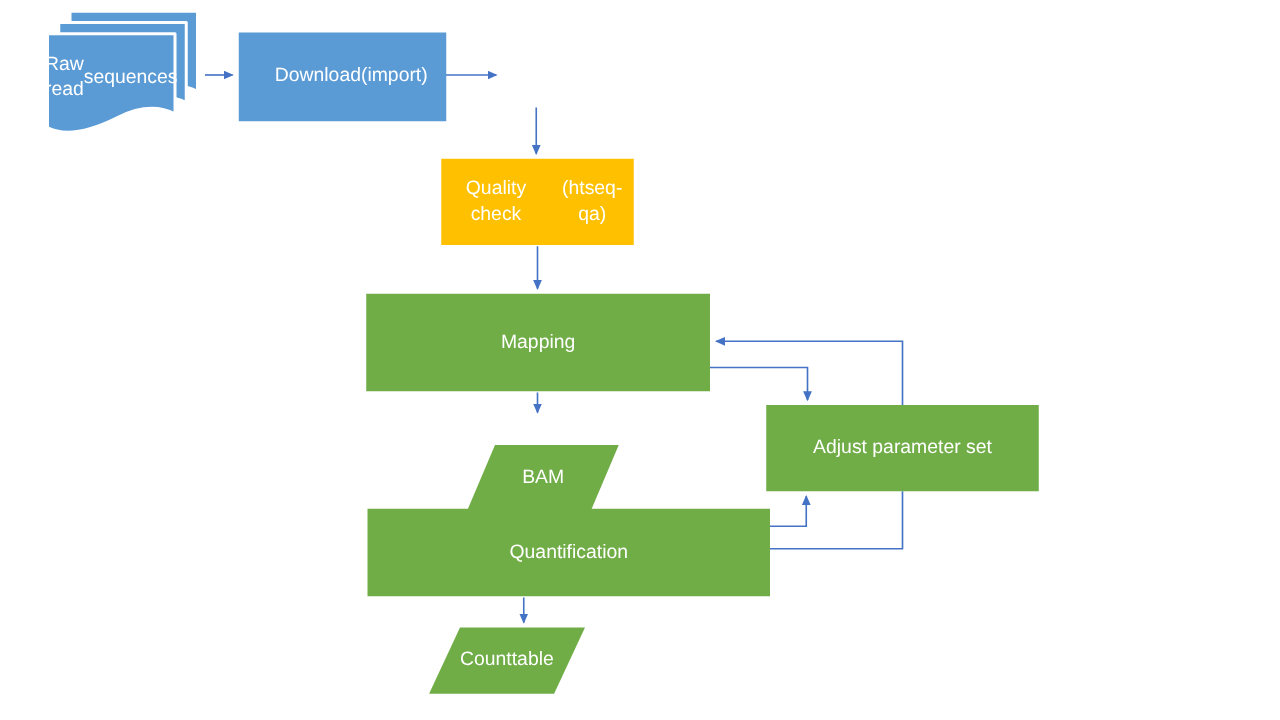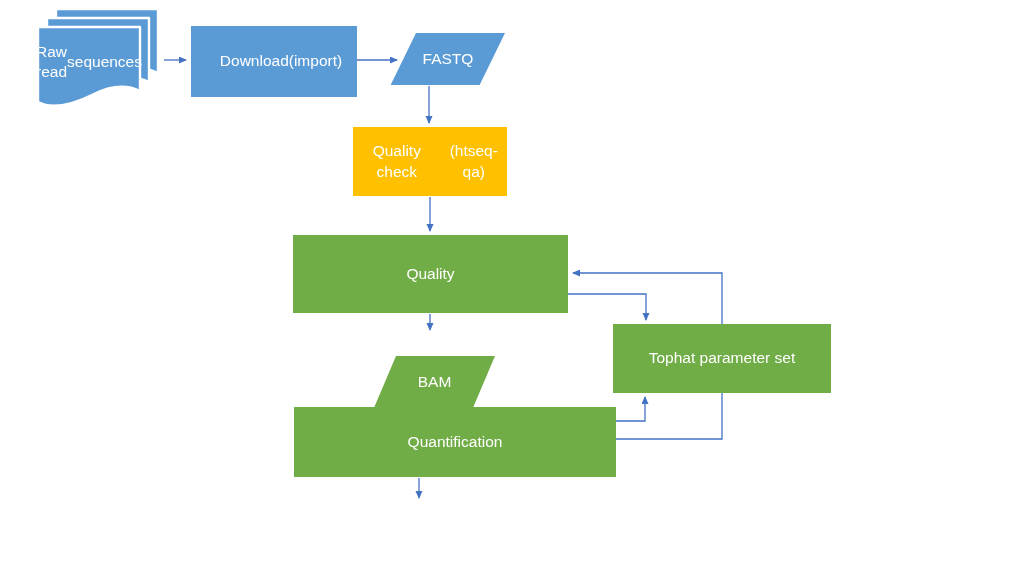--- a/index.html
+++ b/index.html
@@ -116,53 +116,54 @@
     </div>
   </div>
 
   <div class="node rect blue" id="node-download">
     <div class="label">
       <span>Download</span>
       <span>(import)</span>
     </div>
   </div>
 
-  <div class="node para blue" id="node-fastq">
-    <div class="shape"></div>
-    <div class="label">
-      <span>FASTQ</span>
-    </div>
-  </div>
 
   <div class="node rect orange" id="node-quality-check">
     <div class="label">
       <span>Quality check</span>
       <span>(htseq-qa)</span>
     </div>
   </div>
 
   <div class="node rect green" id="node-mapping">
     <div class="label">
-      <span>Quality</span>
+      <span>Mapping</span>
     </div>
   </div>
 
   <div class="node para green" id="node-bam">
     <div class="shape"></div>
     <div class="label">
       <span>BAM</span>
     </div>
   </div>
 
   <div class="node rect green" id="node-adjust">
     <div class="label">
-      <span>Tophat parameter set</span>
+      <span>Adjust parameter set</span>
     </div>
   </div>
 
   <div class="node rect green" id="node-quantification">
     <div class="label">
       <span>Quantification</span>
     </div>
   </div>
 
+  <div class="node para green" id="node-count-table">
+    <div class="shape"></div>
+    <div class="label">
+      <span>Count</span>
+      <span>table</span>
+    </div>
+  </div>
 
 </div>
 
 </body></html>

